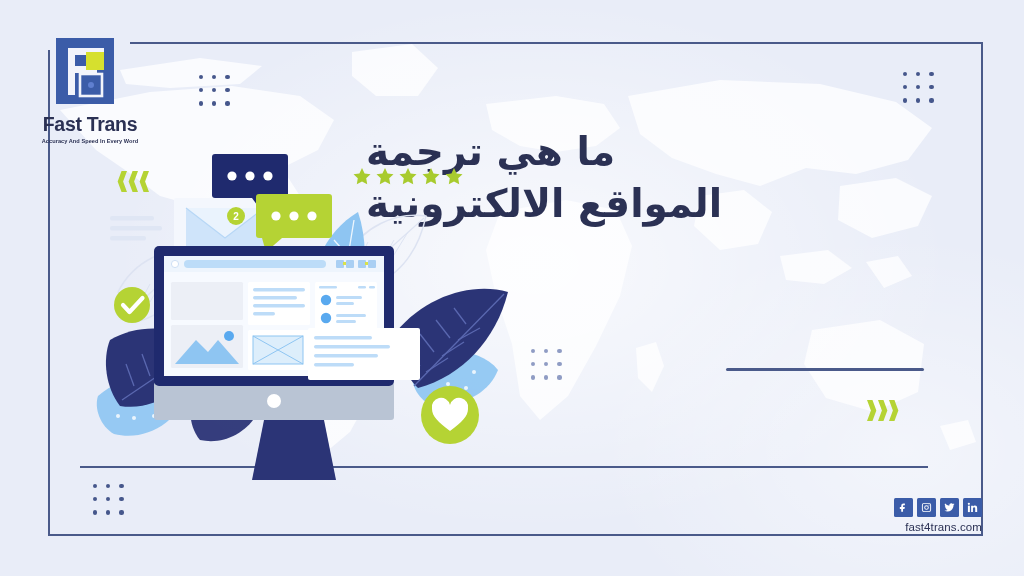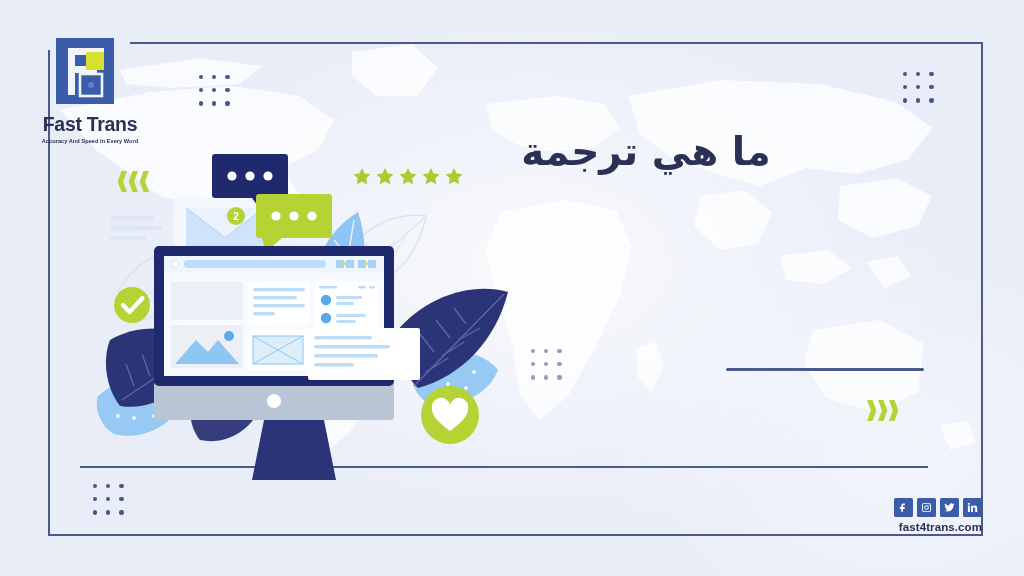--- a/index.html
+++ b/index.html
@@ -50,21 +50,21 @@
   }
   .logo-tag {
     margin-top: 2px; text-align: center;
     font-size: 5.6px; font-weight: bold; color: #2b3154;
     letter-spacing: .05px; white-space: nowrap;
   }
 
   
   .headline {
     position: absolute; right: 98px; top: 126px;
-    width: 560px; text-align: center; direction: rtl;
+    width: 560px; text-align: left; direction: rtl;
     color: #2b3154; font-weight: bold;
     font-size: 39px; line-height: 1.34;
     font-family: "DejaVu Sans", "Liberation Sans", sans-serif;
   }
   .headline .l1 { letter-spacing: 2.5px; display:block; }
   .headline .l2 { display:block; }
   .headline .l3 { display:block; }
 
   .headline-rule {
     position: absolute; left: 726px; top: 368px;
@@ -101,21 +101,21 @@
   
   .social { position: absolute; right: 42px; top: 498px; display: flex; gap: 4px; }
   .social a {
     width: 19px; height: 19px; background: #3b5ca8;
     display: flex; align-items: center; justify-content: center;
     border-radius: 1.5px;
   }
   .social svg { width: 11px; height: 11px; fill: #ffffff; }
   .site-url {
     position: absolute; right: 42px; top: 521px;
-    font-size: 11.5px; font-weight: bold; color: #2b3154;
+    font-size: 11.5px; font-weight: normal; color: #2b3154;
     letter-spacing: .1px;
   }
 </style>
 </head>
 <body>
 
 <div id="stage">
 
   <div class="worldmap">
     <svg viewBox="0 0 1024 576" preserveAspectRatio="none">
@@ -162,20 +162,21 @@
         <rect x="24" y="36" width="22" height="22" fill="none" stroke="#f2f4fb" stroke-width="2.6"></rect>
         <circle cx="35" cy="47" r="3" fill="#5f7fd0"></circle>
       </svg>
     </div>
     <div class="logo-name">Fast Trans</div>
     <div class="logo-tag">Accuracy And Speed In Every Word</div>
   </div>
 
   <div class="headline">
     <span class="l1">ما هي ترجمة</span>
+    <span class="l2">المواقع الالكترونية</span>
   </div>
   <div class="headline-rule"></div>
 
   <div class="dots g3 dots-a">
     <i></i>
       <i></i>
       <i></i>
       <i></i>
       <i></i>
       <i></i>

